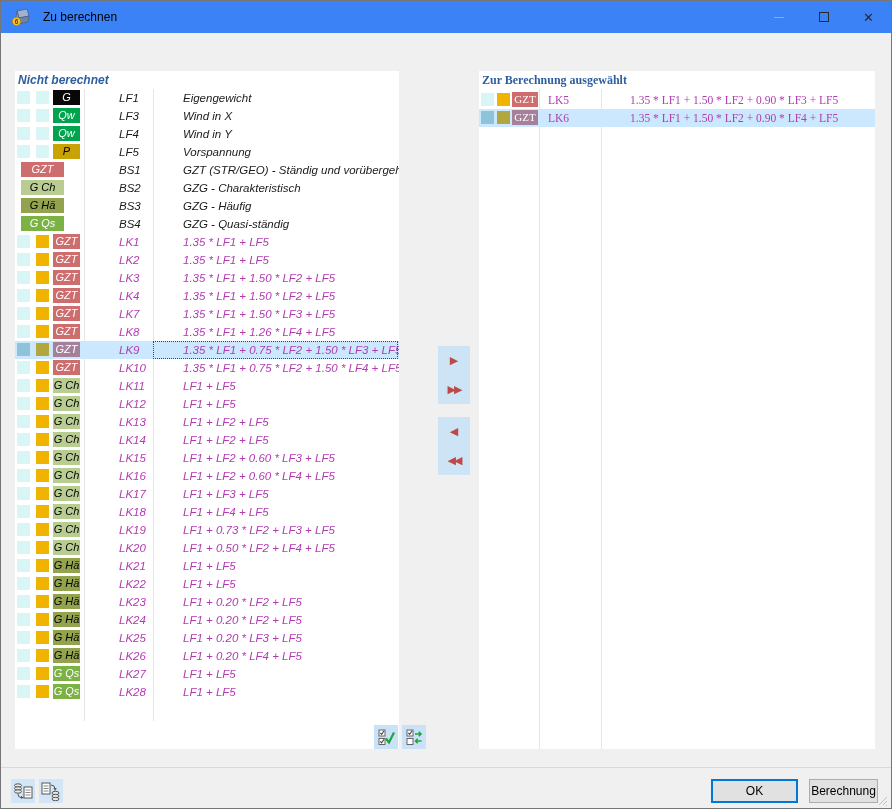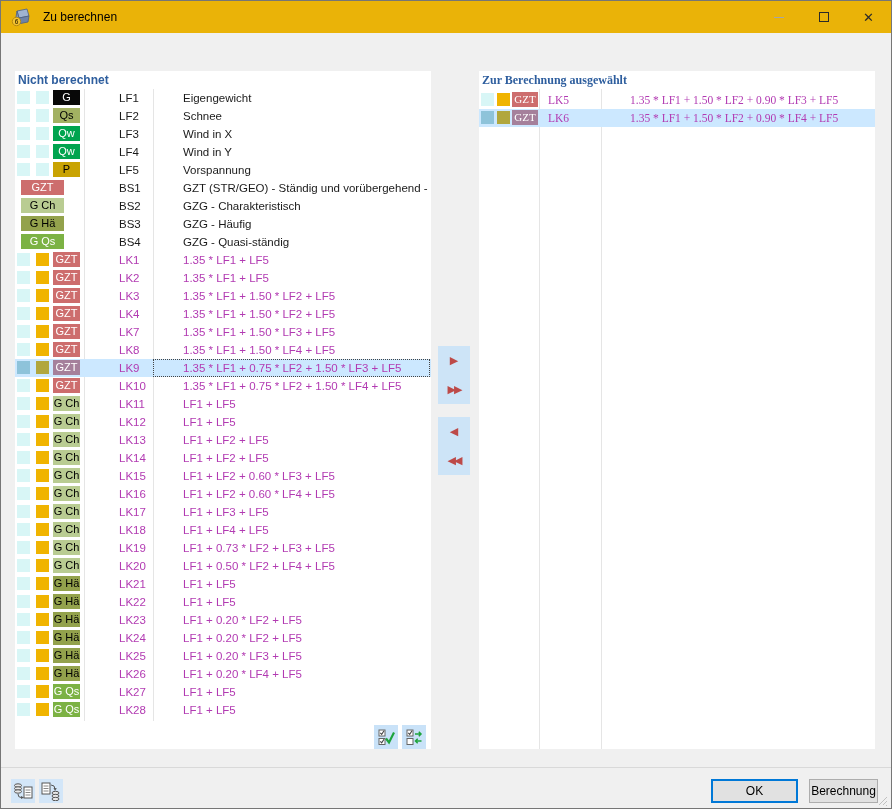--- a/index.html
+++ b/index.html
@@ -3,38 +3,38 @@
 <meta charset="utf-8">
 <style>
   html,body{margin:0;padding:0;background:#cfcfcf;}
   *{box-sizing:border-box;}
   .window{
     position:relative;width:892px;height:809px;
     background:#f0f0f0;border:1px solid #767676;overflow:hidden;
     font-family:"Liberation Sans",sans-serif;color:#1a1a1a;
   }
   
-  .titlebar{position:absolute;left:0;top:0;right:0;height:32px;background:#eab308;}
+  .titlebar{position:absolute;left:0;top:0;right:0;height:32px;background:#3b82f6;}
   .app-icon{position:absolute;left:10px;top:6px;width:20px;height:20px;}
   .title-text{position:absolute;left:42px;top:0;height:32px;line-height:32px;font-size:12px;color:#000;}
   .win-controls{position:absolute;right:0;top:0;height:32px;display:flex;}
   .win-btn{width:45px;height:32px;display:flex;align-items:center;justify-content:center;}
   .dash{width:10px;height:1px;background:#a6a6a6;}
   .maxbox{width:10px;height:10px;border:1px solid #2a2a2a;}
   .closex{font-size:13px;color:#2a2a2a;line-height:1;}
   
   .tabstrip{position:absolute;left:0;top:32px;right:0;height:30px;background:#d9d9d9;}
   .tab{
     position:absolute;left:14px;top:8px;height:22px;line-height:21px;
     background:#f0f0f0;border:1px solid #a9a9a9;border-bottom:none;
     padding:0 10px;font-size:12px;color:#1a1a1a;
   }
   
   .panel{position:absolute;background:#ffffff;}
-  #left-panel{left:14px;top:70px;width:416px;height:678px;}
+  #left-panel{left:14px;top:70px;width:384px;height:678px;font-style:italic;}
   #right-panel{left:478px;top:70px;width:396px;height:678px;font-family:Liberation Serif, serif;}
   .panel-header{height:18px;line-height:18px;font-size:12px;font-weight:bold;color:#2e5e9e;padding-left:3px;white-space:nowrap;}
   .vline{position:absolute;width:1px;background:#e5e5e5;}
   #lv1{left:69px;top:18px;height:632px;}
   #lv2{left:138px;top:18px;height:632px;}
   #rv1{left:60px;top:18px;bottom:0;}
   #rv2{left:122px;top:18px;bottom:0;}
   .rows{position:absolute;left:0;right:0;}
   #left-rows{top:18px;}
   #right-rows{top:20px;}
@@ -127,27 +127,20 @@
         <div class="row left lf">
           <span class="sq sq1" style="background: rgb(216, 246, 246);"></span>
           <span class="sq sq2" style="background: rgb(216, 246, 246);"></span>
           <span class="badge" style="background: rgb(8, 8, 8); color: rgb(255, 255, 255);">G</span>
           <span class="cid">LF1</span>
           <span class="cdesc">Eigengewicht</span>
         </div>
         <div class="row left lf">
           <span class="sq sq1" style="background: rgb(216, 246, 246);"></span>
           <span class="sq sq2" style="background: rgb(216, 246, 246);"></span>
-          <span class="badge" style="background: rgb(162, 177, 98); color: rgb(0, 0, 0);">Qs</span>
-          <span class="cid">LF2</span>
-          <span class="cdesc">Schnee</span>
-        </div>
-        <div class="row left lf">
-          <span class="sq sq1" style="background: rgb(216, 246, 246);"></span>
-          <span class="sq sq2" style="background: rgb(216, 246, 246);"></span>
           <span class="badge" style="background: rgb(0, 164, 79); color: rgb(255, 255, 255);">Qw</span>
           <span class="cid">LF3</span>
           <span class="cdesc">Wind in X</span>
         </div>
         <div class="row left lf">
           <span class="sq sq1" style="background: rgb(216, 246, 246);"></span>
           <span class="sq sq2" style="background: rgb(216, 246, 246);"></span>
           <span class="badge" style="background: rgb(0, 164, 79); color: rgb(255, 255, 255);">Qw</span>
           <span class="cid">LF4</span>
           <span class="cdesc">Wind in Y</span>
@@ -212,21 +205,21 @@
           <span class="sq sq2" style="background: rgb(240, 180, 0);"></span>
           <span class="badge" style="background: rgb(205, 109, 109); color: rgb(255, 255, 255);">GZT</span>
           <span class="cid">LK7</span>
           <span class="cdesc">1.35 * LF1 + 1.50 * LF3 + LF5</span>
         </div>
         <div class="row left lk">
           <span class="sq sq1" style="background: rgb(216, 246, 246);"></span>
           <span class="sq sq2" style="background: rgb(240, 180, 0);"></span>
           <span class="badge" style="background: rgb(205, 109, 109); color: rgb(255, 255, 255);">GZT</span>
           <span class="cid">LK8</span>
-          <span class="cdesc">1.35 * LF1 + 1.50 * LF4 + LF5</span>
+          <span class="cdesc">1.35 * LF1 + 1.26 * LF4 + LF5</span>
         </div>
         <div class="row left lk selected">
           <span class="sq sq1" style="background: rgb(142, 195, 218);"></span>
           <span class="sq sq2" style="background: rgb(177, 167, 62);"></span>
           <span class="badge" style="background: rgb(165, 128, 155); color: rgb(255, 255, 255);">GZT</span>
           <span class="cid">LK9</span>
           <span class="cdesc">1.35 * LF1 + 0.75 * LF2 + 1.50 * LF3 + LF5</span>
           <div class="focus-rect"></div>
         </div>
         <div class="row left lk">

